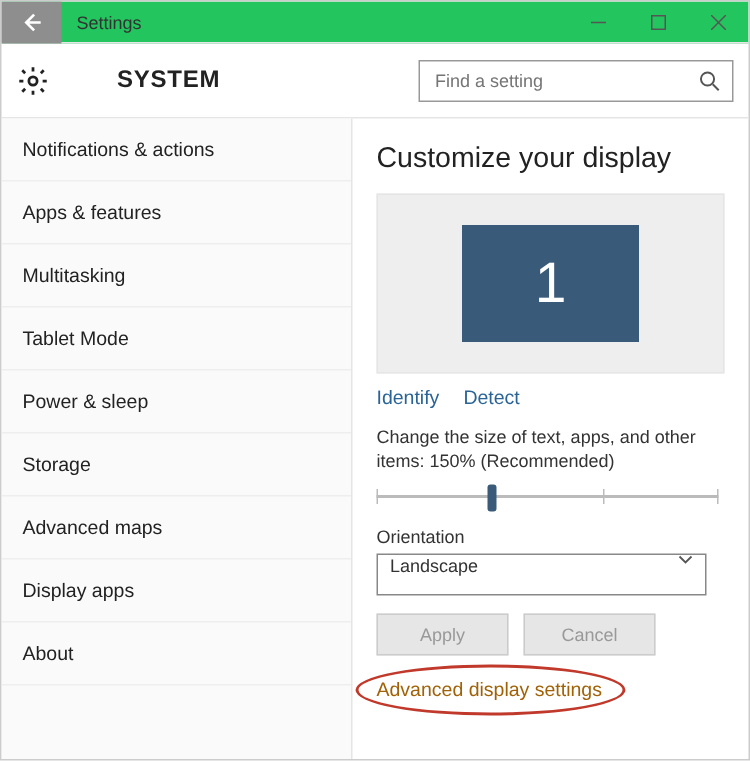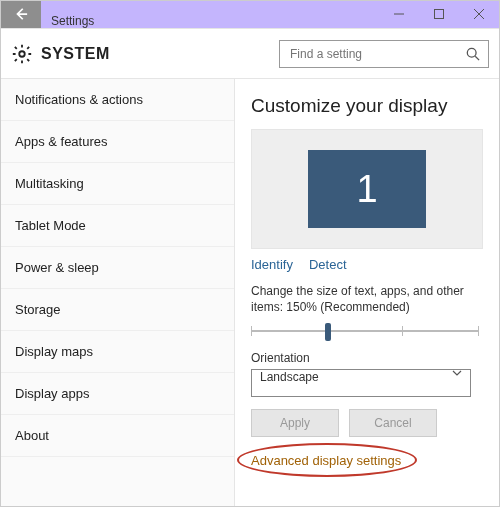--- a/index.html
+++ b/index.html
@@ -1,24 +1,24 @@
 <!DOCTYPE html>
 <html><head>
 <meta charset="utf-8">
 <style>
   * { box-sizing: border-box; font-family: "Segoe UI", Arial, sans-serif; }
   body { margin: 0; width: 500px; height: 507px; background: #fff; overflow: hidden; border: 1px solid #ccc; }
-  .titlebar { height: 28px; background: #c4b5fd; display: flex; align-items: flex-end; border-bottom: 1px solid #e5e5e5; }
+  .titlebar { height: 28px; background: #22c55e; display: flex; align-items: center; border-bottom: 1px solid #e5e5e5; }
   .back-btn { width: 40px; height: 28px; background: #8e8e8e; display: flex; align-items: center; justify-content: center; color: #fff; }
   .back-btn svg { width: 14px; height: 14px; }
   .title-text { font-size: 12px; color: #333; margin-left: 10px; flex: 1; }
   .win-controls { display: flex; }
   .win-btn { width: 40px; height: 28px; display: flex; align-items: center; justify-content: center; color: #555; }
   .win-btn svg { width: 10px; height: 10px; }
-  .header-row { height: 50px; display: flex; align-items: center; padding: 0 10px; border-bottom: 1px solid #e5e5e5; }
+  .header-row { height: 50px; display: flex; align-items: center; padding: 0 10px; border-bottom: 1px solid #e5e5e5; gap: 37px; }
   .gear { width: 22px; height: 22px; margin-right: 8px; }
   .system-label { font-size: 16px; font-weight: 600; letter-spacing: .5px; color: #222; flex: 1; }
   .search-box { width: 210px; height: 28px; border: 1px solid #999; background: #fff; display: flex; align-items: center; padding: 0 8px; }
   .search-box input { border: none; outline: none; flex: 1; font-size: 12px; color: #0f172a; background: transparent; }
   .search-box .sicon { width: 14px; height: 14px; color: #555; }
   .body-row { display: flex; height: calc(507px - 28px - 50px); }
   .sidebar { width: 234px; background: #fafafa; border-right: 1px solid #e5e5e5; }
   .side-item { height: 42px; display: flex; align-items: center; padding-left: 14px; font-size: 13px; color: #222; border-bottom: 1px solid #eee; cursor: default; }
   .side-item.active { background: #96a0ad; color: #fff; }
   .content { flex: 1; padding: 14px 16px 10px 16px; overflow: hidden; }
@@ -100,21 +100,21 @@
     <div class="side-item">
         <span>Tablet Mode</span>
       </div>
     <div class="side-item">
         <span>Power &amp; sleep</span>
       </div>
     <div class="side-item">
         <span>Storage</span>
       </div>
     <div class="side-item">
-        <span>Display maps</span>
+        <span>Advanced maps</span>
       </div>
     <div class="side-item">
         <span>Display apps</span>
       </div>
     <div class="side-item">
         <span>About</span>
       </div>
   </div>
 
   <div class="content">

